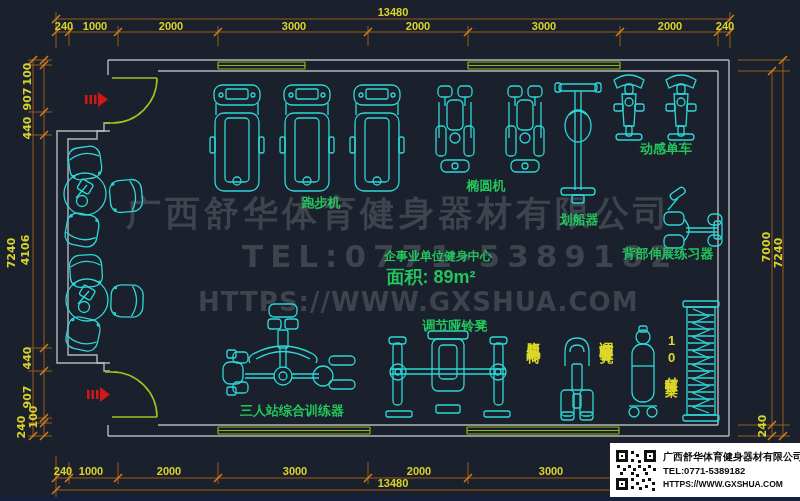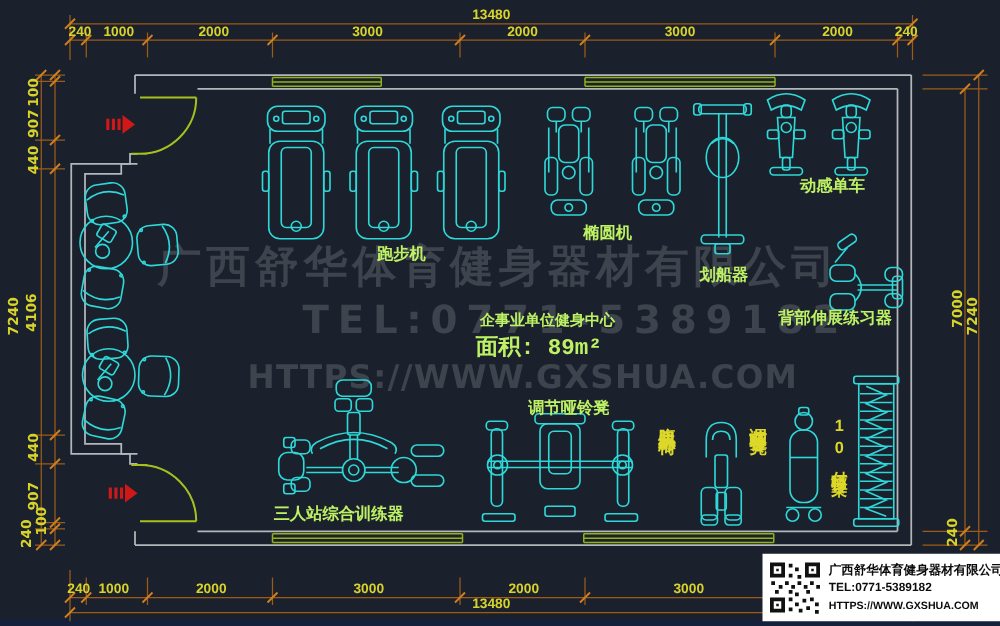--- a/index.html
+++ b/index.html
@@ -6,22 +6,22 @@
   .stage{position:relative;width:800px;height:501px;background:#1b212c;overflow:hidden;
          font-family:"Liberation Sans",sans-serif;}
   svg.draw{position:absolute;left:0;top:0;z-index:3;}
   
   .wm{position:absolute;z-index:1;color:#3e444d;font-weight:bold;white-space:nowrap;
       font-family:"DejaVu Sans",sans-serif;}
   .wm1{left:126px;top:190px;font-size:35px;letter-spacing:4px;}
   .wm2{left:242px;top:238px;font-size:31px;letter-spacing:7px;}
   .wm3{left:198px;top:287px;font-size:26px;letter-spacing:1px;}
   
-  .lbl{position:absolute;z-index:5;color:#bef264;font-weight:700;font-size:13px;
-       transform:translate(-50%,0);white-space:nowrap;font-family:Liberation Mono, monospace;}
+  .lbl{position:absolute;z-index:5;color:#22c55e;font-weight:700;font-size:13px;
+       transform:translate(-50%,0);white-space:nowrap;}
   .lbl.big{font-size:12px;}
   .vlbl{position:absolute;z-index:5;color:#ddd829;font-weight:700;font-size:14px;
         writing-mode:vertical-rl;text-orientation:upright;letter-spacing:2px;white-space:nowrap;}
   
   .dim{position:absolute;z-index:5;color:#d8d32b;font-weight:700;font-size:11px;
        transform:translate(-50%,0);white-space:nowrap;font-family:Liberation Sans, sans-serif;}
   .vdim{position:absolute;z-index:5;color:#d8d32b;font-weight:700;font-size:11px;
         transform:translate(-50%,-50%) rotate(-90deg);white-space:nowrap;
         font-family:"DejaVu Sans",sans-serif;}
   
@@ -256,21 +256,21 @@
       </g>
     </g>
   </svg>
 
   <span class="lbl" style="left:321px;top:194px;">跑步机</span>
   <span class="lbl" style="left:486px;top:177px;">椭圆机</span>
   <span class="lbl" style="left:579px;top:211px;">划船器</span>
   <span class="lbl" style="left:666px;top:140px;">动感单车</span>
   <span class="lbl" style="left:668px;top:245px;">背部伸展练习器</span>
   <span class="lbl" style="left:455px;top:317px;">调节哑铃凳</span>
-  <span class="lbl" style="left:271px;top:402px;text-align:right;">三人站综合训练器</span>
+  <span class="lbl" style="left:292px;top:402px;text-align:right;">三人站综合训练器</span>
   <span class="vlbl" style="left:525px;top:331px;">腹肌练习椅</span>
   <span class="vlbl" style="left:598px;top:331px;">调节哑铃凳</span>
   <span class="vlbl" style="left:662px;top:333px;font-size:13px;">10付哑铃架</span>
 
   <span class="lbl big" style="left:438px;top:248px;">企事业单位健身中心</span>
   <span class="lbl" style="left:431px;top:265px;font-size:18px;">面积: 89m²</span>
 
   <span class="dim" style="left:393px;top:6px;">13480</span>
   <span class="dim" style="left:64px;top:20px;">240</span>
   <span class="dim" style="left:95px;top:20px;">1000</span>

